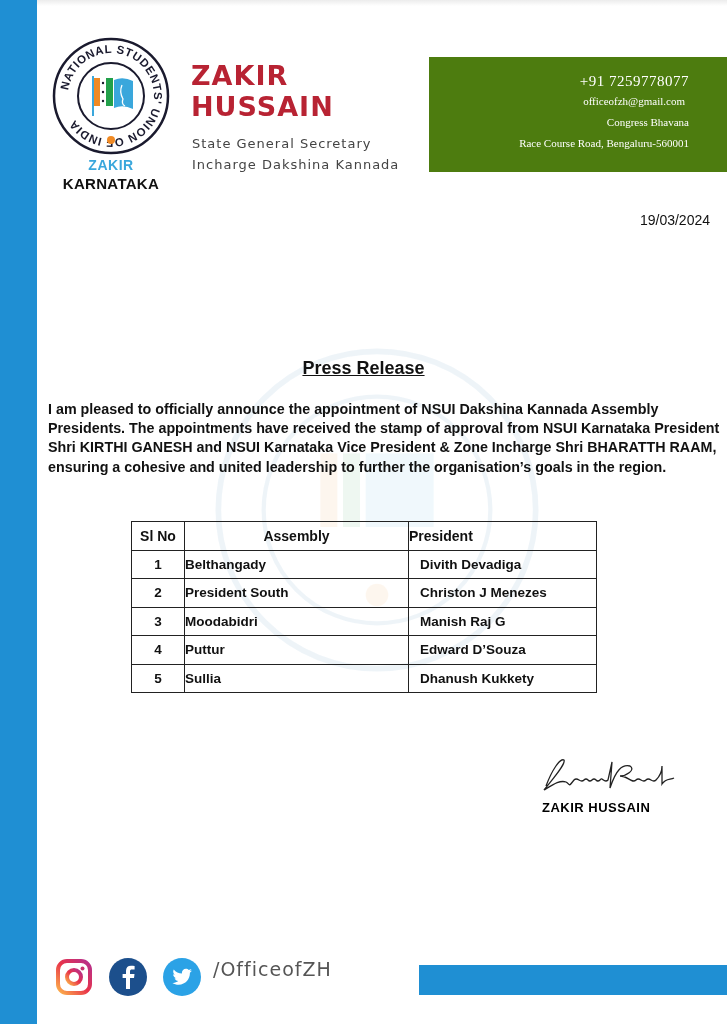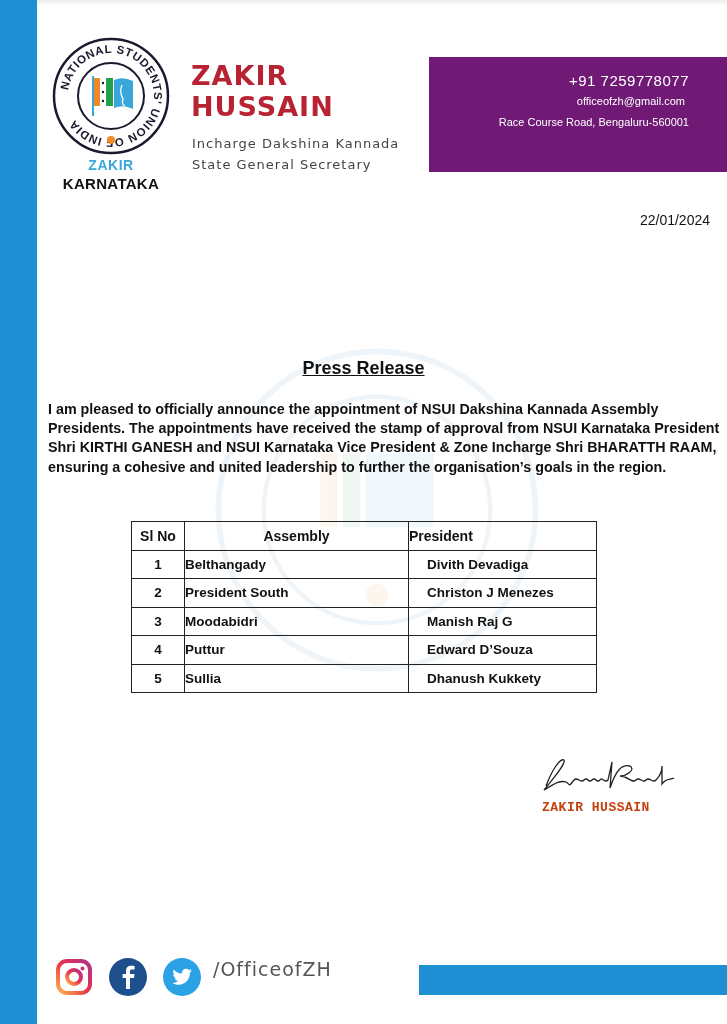--- a/index.html
+++ b/index.html
@@ -19,23 +19,23 @@
   .logo-state { position:absolute; left:44px; top:175px; width:134px; text-align:center;
                 font-weight:bold; font-size:15px; color:#111; letter-spacing:0.3px; }
 
   
   .name { position:absolute; left:191px; top:60px; font-family:"DejaVu Sans", sans-serif;
           font-weight:bold; color:#b82333; font-size:27px; line-height:31px; letter-spacing:1px; }
   .role { position:absolute; left:192px; top:133px; font-family:"DejaVu Sans", sans-serif;
           font-size:13px; color:#444; letter-spacing:1px; line-height:21px; }
 
   
-  .contact { position:absolute; left:429px; top:57px; width:298px; height:115px; background:#701a75;
+  .contact { position:absolute; left:429px; top:57px; width:298px; height:115px; background:#4d7c0f;
              color:#ffffff; text-align:right; box-sizing:border-box; padding-right:38px;
-             font-family:Liberation Sans, sans-serif; }
+             font-family:Liberation Serif, serif; }
   .contact .phone { font-size:15px; margin-top:14px; line-height:20px; letter-spacing:0.5px; }
   .contact .line { font-size:11px; line-height:21px;padding-left:8px; }
   .contact .email { margin-right:4px; }
 
   .date { position:absolute; right:17px; top:212px; font-size:14px; color:#111; }
 
   .title { position:absolute; left:0; width:727px; top:358px; text-align:center;
            font-weight:bold; font-size:18px; }
   .title span { text-decoration:underline; }
 
@@ -43,25 +43,25 @@
                font-size:14.3px; line-height:19.2px; color:#111; }
 
   table.list { position:absolute; left:131px; top:521px; width:466px; border-collapse:collapse;
                font-weight:bold; font-size:13.5px; }
   table.list td, table.list th { border:1.3px solid #222; height:27.5px; padding:0; }
   table.list th { font-size:14px; }
   table.list th.c1, table.list td.c1 { width:52px; text-align:center; }
   table.list th.c2 { width:223px; text-align:center; }
   table.list td.c2 { }
   table.list th.c3 { text-align:left; }
-  table.list td.c3 { padding-left:18px; }
+  table.list td.c3 { padding-left:11px; }
 
   .signature { position:absolute; left:538px; top:750px; width:140px; height:48px; }
-  .sig-name { position:absolute; left:542px; top:800px; font-family:Liberation Mono, monospace;
-              font-weight:bold; font-size:13px; color:#c2410c; letter-spacing:0.5px; }
+  .sig-name { position:absolute; left:542px; top:800px; font-family:Liberation Sans, sans-serif;
+              font-weight:bold; font-size:13px; color:#000000; letter-spacing:0.5px; }
 
   .socials { position:absolute; left:55px; top:958px; height:40px; display:flex; align-items:flex-start; }
   .socials .ic { width:38px; height:38px; margin-right:16px; display:flex; align-items:center; justify-content:center; }
   .handle { font-family:"DejaVu Sans", sans-serif; font-size:19px; color:#555; letter-spacing:1px; margin-left:-4px; }
   .bottom-bar { position:absolute; left:419px; top:965px; width:308px; height:30px; background:#1f8fd3; }
 </style>
 </head>
 <body>
 
 <div class="left-bar"></div>
@@ -96,31 +96,32 @@
   <circle cx="60" cy="104" r="4" fill="#f08a24"></circle>
 </svg>
 <div class="logo-nsui">ZAKIR</div>
 <div class="logo-state">KARNATAKA</div>
 
 <div class="name">
   <div>ZAKIR</div>
   <div>HUSSAIN</div>
 </div>
 <div class="role">
+  <div>State General Secretary</div>
   <div>Incharge Dakshina Kannada</div>
-  <div>State General Secretary</div>
 </div>
 
 <div class="contact">
   <div class="phone">+91  7259778077</div>
   <div class="line email">officeofzh@gmail.com</div>
+  <div class="line">Congress Bhavana</div>
   <div class="line">Race Course Road, Bengaluru-560001</div>
 </div>
 
-<div class="date">22/01/2024</div>
+<div class="date">19/03/2024</div>
 
 <div class="title"><span>Press Release</span></div>
 
 <div class="body-text">I am pleased to officially announce the appointment of NSUI Dakshina Kannada Assembly Presidents. The appointments have received the stamp of approval from NSUI Karnataka President Shri KIRTHI GANESH and NSUI Karnataka Vice President &amp; Zone Incharge Shri BHARATTH RAAM, ensuring a cohesive and united leadership to further the organisation’s goals in the region.</div>
 
 <table class="list">
   <thead>
     <tr>
       <th class="c1">Sl No</th>
       <th class="c2">Assembly</th>

